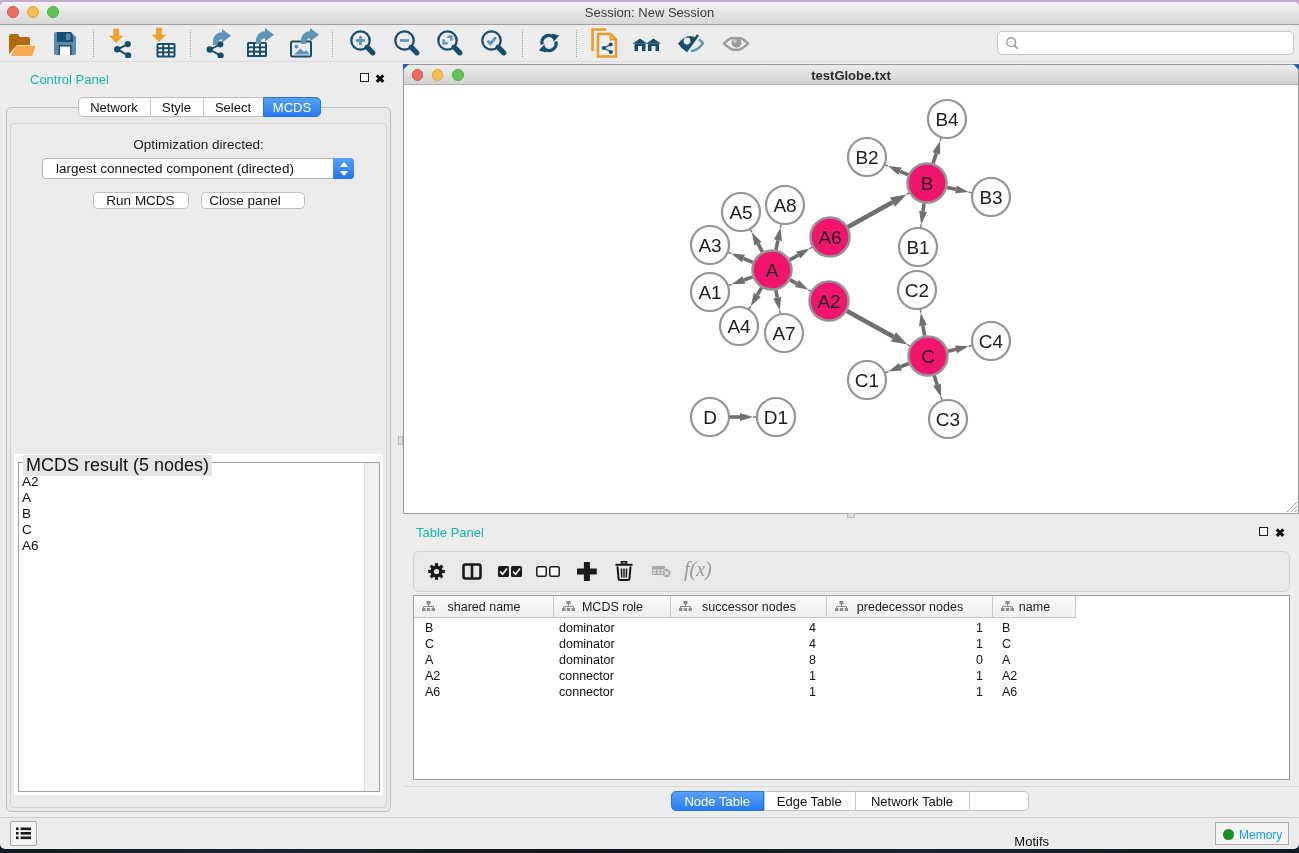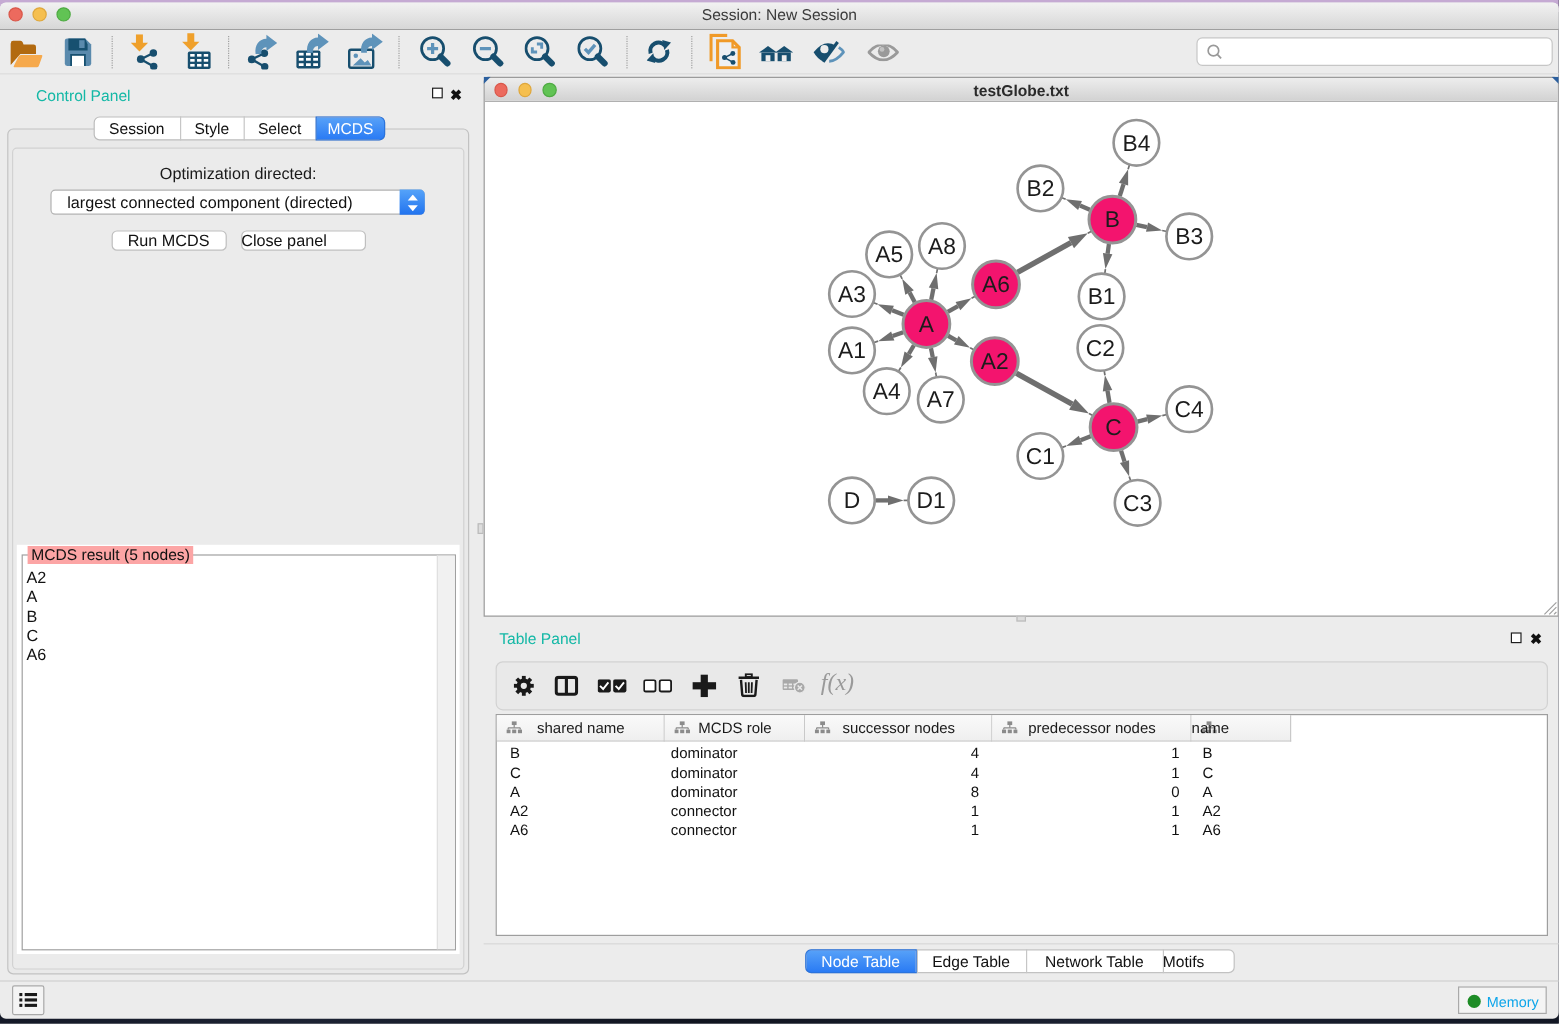--- a/index.html
+++ b/index.html
@@ -156,39 +156,39 @@
 <div class="txt" style="left:30px;top:72px;font-size:13px;color:#14b8a6">Control Panel</div>
 <div style="position:absolute;left:360px;top:73px;width:9px;height:9px;border:1.8px solid #1e1e1e;background:#fff"></div>
 <div class="txt" style="left:375px;top:71.5px;font-size:12px;font-weight:bold;color:#111">✖</div>
 <div class="abs" style="left:6px;top:107px;width:385px;height:705px;background:#e9e9e9;border:1px solid #c2c2c2;border-radius:5px"></div>
 <div class="abs" style="left:10px;top:123px;width:377px;height:685px;background:#ebebeb;border:1px solid #d2d2d2;border-radius:4px"></div>
 <div class="abs" style="left:78px;top:97px;width:243px;height:20px;background:#fff;border:1px solid #bdbdbd;border-radius:5px"></div>
 <div class="abs" style="left:150px;top:97px;width:1px;height:20px;background:#c6c6c6"></div>
 <div class="abs" style="left:203px;top:97px;width:1px;height:20px;background:#c6c6c6"></div>
 <div class="abs" style="left:263px;top:97px;width:1px;height:20px;background:#c6c6c6"></div>
 <div class="abs" style="left:263px;top:97px;width:58px;height:20px;background:linear-gradient(#57a1f8,#2a7bf4);border:1px solid #2a73dd;border-radius:0 5px 5px 0"></div>
-<div class="txt" style="left:78px;top:100px;width:72px;text-align:center;font-size:13px;color:#111">Session</div>
+<div class="txt" style="left:78px;top:100px;width:72px;text-align:center;font-size:13px;color:#111">Network</div>
 <div class="txt" style="left:150px;top:100px;width:53px;text-align:center;font-size:13px;color:#111">Style</div>
 <div class="txt" style="left:203px;top:100px;width:60px;text-align:center;font-size:13px;color:#111">Select</div>
 <div class="txt" style="left:263px;top:100px;width:58px;text-align:center;font-size:13px;color:#fff">MCDS</div>
 <div class="txt" style="left:10px;top:136.5px;width:377px;text-align:center;font-size:13.5px;color:#1a1a1a">Optimization directed:</div>
 <div class="abs" style="left:42px;top:158px;width:312px;height:21px;background:#fff;border:1px solid #b2b2b2;border-radius:4px"></div>
 <div class="txt" style="left:56px;top:161px;font-size:13.5px;color:#111">largest connected component (directed)</div>
 <div class="abs" style="left:333px;top:158px;width:21px;height:21px;background:linear-gradient(#55a3f9,#2173ef);border-radius:0 4px 4px 0"></div>
 <svg class="abs" style="left:338.5px;top:161.5px" width="10" height="14" viewBox="0 0 10 14">
     <polygon points="5,0 9.2,5 0.8,5" fill="#fff"></polygon>
     <polygon points="5,14 9.2,9 0.8,9" fill="#fff"></polygon>
   </svg>
 <div class="abs" style="left:92.5px;top:191.5px;width:96px;height:17.5px;background:#fff;border:1px solid #bfbfbf;border-radius:4.5px"></div>
 <div class="txt" style="left:92.5px;top:193px;width:96px;text-align:center;font-size:13.5px;color:#111">Run MCDS</div>
 <div class="abs" style="left:201px;top:191.5px;width:104px;height:17.5px;background:#fff;border:1px solid #bfbfbf;border-radius:4.5px"></div>
-<div class="txt" style="left:201px;top:193px;width:88px;font-size:13.5px;color:#111">Close panel</div>
+<div class="txt" style="left:201px;top:193px;width:88px;text-align:center;font-size:13.5px;color:#111">Close panel</div>
 <div class="abs" style="left:14px;top:454px;width:369px;height:341px;background:#fff"></div>
 <div class="abs" style="left:17.5px;top:462px;width:362px;height:330px;border:1px solid #a0a0a0"></div>
-<div class="txt" style="left:23px;top:455px;font-size:13px;color:#111;background:#fca5a5;padding:0 3px">MCDS result (5 nodes)</div>
+<div class="txt" style="left:23px;top:455px;font-size:18px;color:#111;background:#e5e5e5;padding:0 3px">MCDS result (5 nodes)</div>
 <div class="abs" style="left:363.5px;top:463px;width:15px;height:328px;background:#f1f1f1;border-left:1px solid #e0e0e0"></div>
 <div class="txt" style="left:22px;top:473.5px;font-size:13.5px;color:#111">A2</div>
 <div class="txt" style="left:22px;top:489.5px;font-size:13.5px;color:#111">A</div>
 <div class="txt" style="left:22px;top:505.5px;font-size:13.5px;color:#111">B</div>
 <div class="txt" style="left:22px;top:521.5px;font-size:13.5px;color:#111">C</div>
 <div class="txt" style="left:22px;top:537.5px;font-size:13.5px;color:#111">A6</div>
 <div class="abs" style="left:403px;top:64px;width:896px;height:450px;background:#fff;border:1px solid #9b9b9b;border-radius:4px 4px 0 0"></div>
 <div class="abs" style="left:404px;top:65px;width:894px;height:20px;background:linear-gradient(#ededed,#d2d2d2);border-bottom:1px solid #b0b0b0;border-radius:4px 4px 0 0"></div>
 <div class="abs" style="left:411.7px;top:69.2px;width:11.6px;height:11.6px;border-radius:50%;background:#ec6a5e;border:1px solid #d9574a"></div>
 <div class="abs" style="left:431.7px;top:69.2px;width:11.6px;height:11.6px;border-radius:50%;background:#f5bf4f;border:1px solid #dfa73b"></div>
@@ -419,21 +419,21 @@
 <svg style="position:absolute;left:1001px;top:601px" width="13" height="11" viewBox="0 0 13 11">
     <rect x="4.5" y="0" width="4" height="3.2" fill="#8b8b8b"></rect>
     <line x1="6.5" y1="3" x2="6.5" y2="5.5" stroke="#8b8b8b" stroke-width="1"></line>
     <line x1="1.5" y1="5.5" x2="11.5" y2="5.5" stroke="#8b8b8b" stroke-width="1"></line>
     <line x1="1.5" y1="5.5" x2="1.5" y2="7" stroke="#8b8b8b" stroke-width="1"></line>
     <line x1="11.5" y1="5.5" x2="11.5" y2="7" stroke="#8b8b8b" stroke-width="1"></line>
     <rect x="0" y="7" width="3.4" height="3" fill="#8b8b8b"></rect>
     <rect x="4.8" y="7" width="3.4" height="3" fill="#8b8b8b"></rect>
     <rect x="9.6" y="7" width="3.4" height="3" fill="#8b8b8b"></rect>
   </svg>
-<div class="txt" style="left:993px;top:600px;width:83px;text-align:left;font-size:12.5px;color:#1a1a1a">name</div>
+<div class="txt" style="left:993px;top:600px;width:83px;text-align:center;font-size:12.5px;color:#1a1a1a">name</div>
 <div class="txt" style="left:425px;top:620.5px;font-size:12.5px;color:#111">B</div>
 <div class="txt" style="left:559px;top:620.5px;font-size:12.5px;color:#111">dominator</div>
 <div class="txt" style="left:716px;top:620.5px;width:100px;text-align:right;font-size:12.5px;color:#111">4</div>
 <div class="txt" style="left:883px;top:620.5px;width:100px;text-align:right;font-size:12.5px;color:#111">1</div>
 <div class="txt" style="left:1002px;top:620.5px;font-size:12.5px;color:#111">B</div>
 <div class="txt" style="left:425px;top:636.5px;font-size:12.5px;color:#111">C</div>
 <div class="txt" style="left:559px;top:636.5px;font-size:12.5px;color:#111">dominator</div>
 <div class="txt" style="left:716px;top:636.5px;width:100px;text-align:right;font-size:12.5px;color:#111">4</div>
 <div class="txt" style="left:883px;top:636.5px;width:100px;text-align:right;font-size:12.5px;color:#111">1</div>
 <div class="txt" style="left:1002px;top:636.5px;font-size:12.5px;color:#111">C</div>
@@ -454,21 +454,21 @@
 <div class="txt" style="left:1002px;top:684.5px;font-size:12.5px;color:#111">A6</div>
 <div class="abs" style="left:403px;top:786px;width:896px;height:1px;background:#d8d8d8"></div>
 <div class="abs" style="left:671px;top:791px;width:358px;height:20px;background:#fff;border:1px solid #c2c2c2;border-radius:5px"></div>
 <div class="abs" style="left:763.5px;top:791px;width:1px;height:20px;background:#c6c6c6"></div>
 <div class="abs" style="left:855px;top:791px;width:1px;height:20px;background:#c6c6c6"></div>
 <div class="abs" style="left:969px;top:791px;width:1px;height:20px;background:#c6c6c6"></div>
 <div class="abs" style="left:671px;top:791px;width:92.5px;height:20px;background:linear-gradient(#57a1f8,#2a7bf4);border:1px solid #2a73dd;border-radius:5px 0 0 5px"></div>
 <div class="txt" style="left:671px;top:794px;width:92.5px;text-align:center;font-size:13px;color:#fff">Node Table</div>
 <div class="txt" style="left:763.5px;top:794px;width:91.5px;text-align:center;font-size:13px;color:#111">Edge Table</div>
 <div class="txt" style="left:855px;top:794px;width:114px;text-align:center;font-size:13px;color:#111">Network Table</div>
-<div class="txt" style="left:969px;top:794px;width:80px;text-align:left;font-size:13px;color:#111">Motifs</div>
+<div class="txt" style="left:969px;top:834px;width:80px;text-align:right;font-size:13px;color:#111">Motifs</div>
 <div class="abs" style="left:0;top:817px;width:1299px;height:1px;background:#cfcfcf"></div>
 <div class="abs" style="left:10px;top:821px;width:27px;height:25px;background:#f4f4f4;border:1px solid #a9a9a9;border-radius:2px"></div>
 <svg style="position:absolute;left:16px;top:826px" width="15" height="15" viewBox="0 0 15 15">
     <rect x="0" y="1.5" width="2.6" height="2.6" fill="#1a1a1a"></rect>
     <rect x="4.6" y="1.5" width="10.4" height="2.6" fill="#1a1a1a"></rect>
     <rect x="0" y="6" width="2.6" height="2.6" fill="#1a1a1a"></rect>
     <rect x="4.6" y="6" width="10.4" height="2.6" fill="#1a1a1a"></rect>
     <rect x="0" y="10.5" width="2.6" height="2.6" fill="#1a1a1a"></rect>
     <rect x="4.6" y="10.5" width="10.4" height="2.6" fill="#1a1a1a"></rect>
   </svg>

